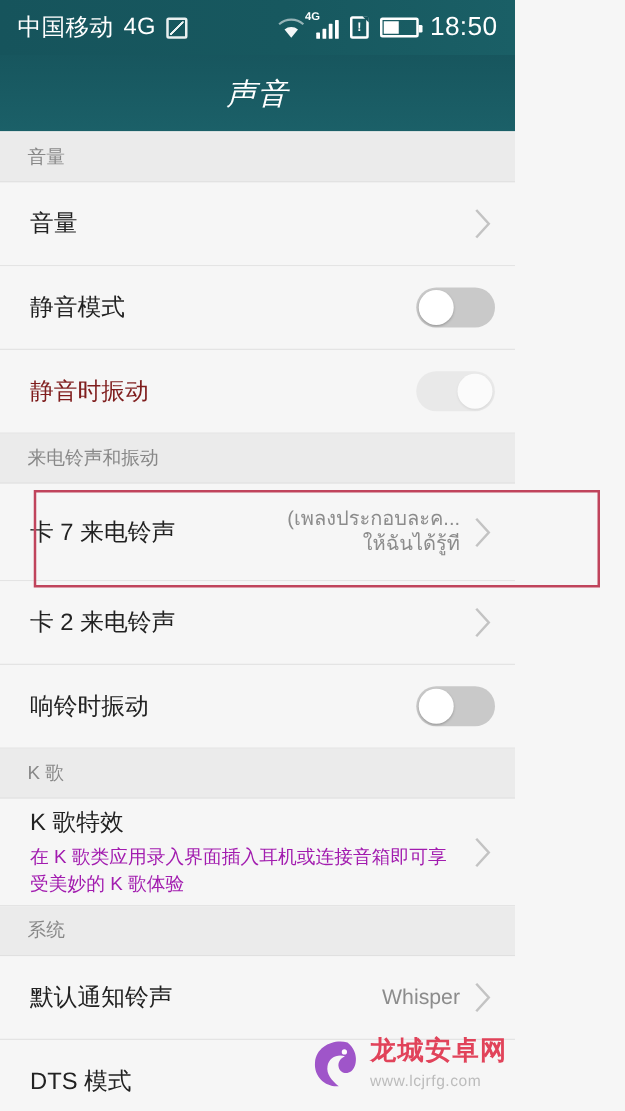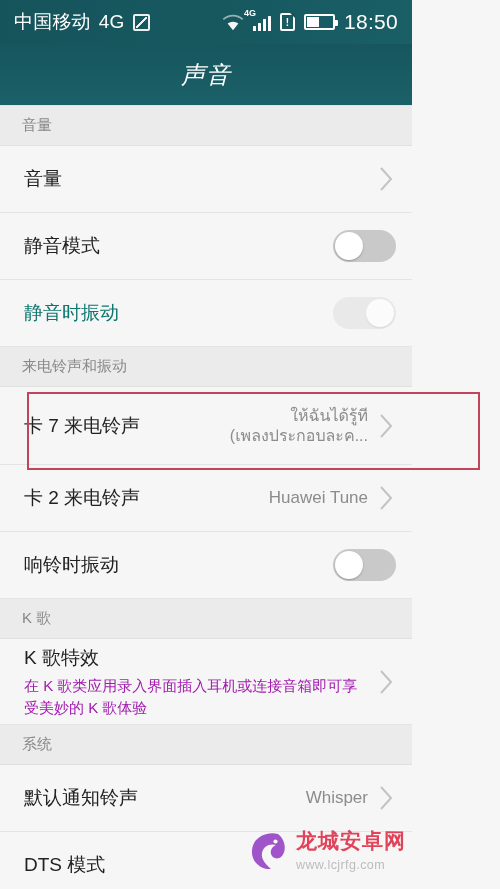--- a/index.html
+++ b/index.html
@@ -91,21 +91,21 @@
     display: flex; align-items: center;
     padding: 0 16px 0 24px;
     min-height: 67px;
     border-bottom: 1px solid #e4e4e4;
   }
   .row .label-wrap { flex: 1 1 auto; min-width: 0; padding-right: 10px; }
   .row .label { font-size: 19px; color: #222222; }
   .row .sublabel {
     font-size: 15px; color: #a21caf; line-height: 1.45; margin-top: 4px; max-width: 405px;
   }
-  .row.disabled .label { color: #0f766e; font-family: Liberation Mono, monospace; }
+  .row.disabled .label { color: #7f1d1d; font-family: Liberation Mono, monospace; }
   .row .value {
     font-size: 17px; color: #8c8c8c; text-align: right; white-space: nowrap; margin-right: 6px;
   }
   .row .value.multiline {
     white-space: normal; line-height: 1.22; font-size: 16px; max-width: 175px;
   }
   .chev {
     width: 20px; flex: 0 0 20px; display: flex; align-items: center; justify-content: center;
     margin-left: 2px;
   }
@@ -215,35 +215,34 @@
         </span>
     </div>
 
     <div class="section-header">来电铃声和振动</div>
 
     <div class="row" style="min-height:78px;">
       <div class="label-wrap">
         <div class="label">卡 7 来电铃声</div>
       </div>
       <div class="value multiline">
+        <div>(เพลงประกอบละค...</div>
         <div>ให้ฉันได้รู้ที</div>
-        <div>(เพลงประกอบละค...</div>
       </div>
       <span class="chev">
         <svg width="15" height="26" viewBox="0 0 15 26">
             <path d="M2 2 L12 13 L2 24" stroke="#c3c3c3" stroke-width="2" fill="none"></path>
           </svg>
       </span>
     </div>
 
     <div class="row">
       <div class="label-wrap">
         <div class="label">卡 2 来电铃声</div>
       </div>
-      <div class="value">Huawei Tune</div>
       <span class="chev">
         <svg width="15" height="26" viewBox="0 0 15 26">
             <path d="M2 2 L12 13 L2 24" stroke="#c3c3c3" stroke-width="2" fill="none"></path>
           </svg>
       </span>
     </div>
 
     <div class="row">
       <div class="label-wrap">
         <div class="label">响铃时振动</div>

